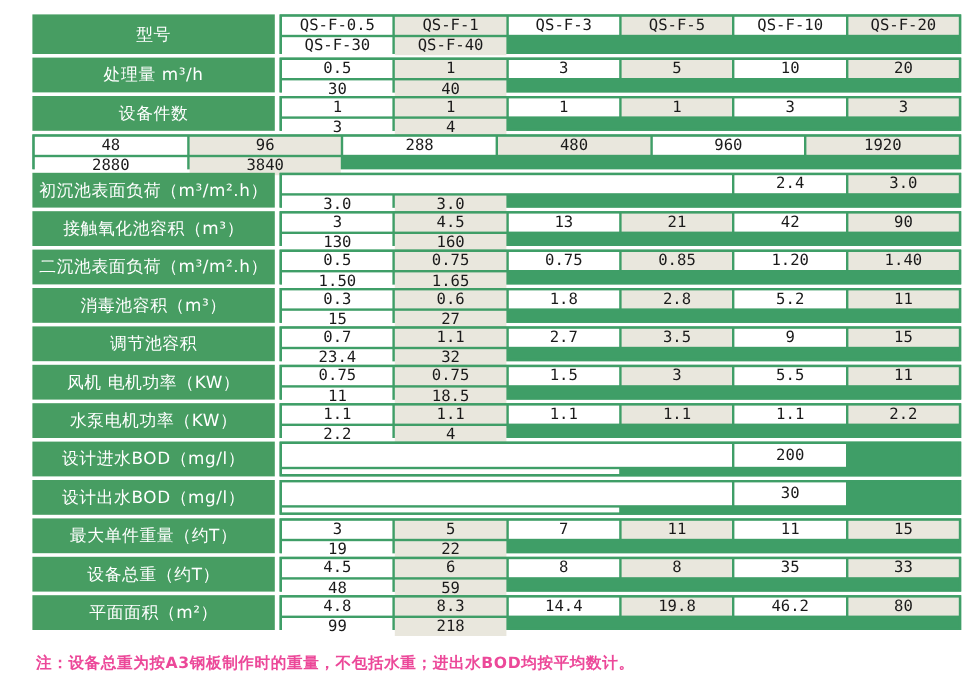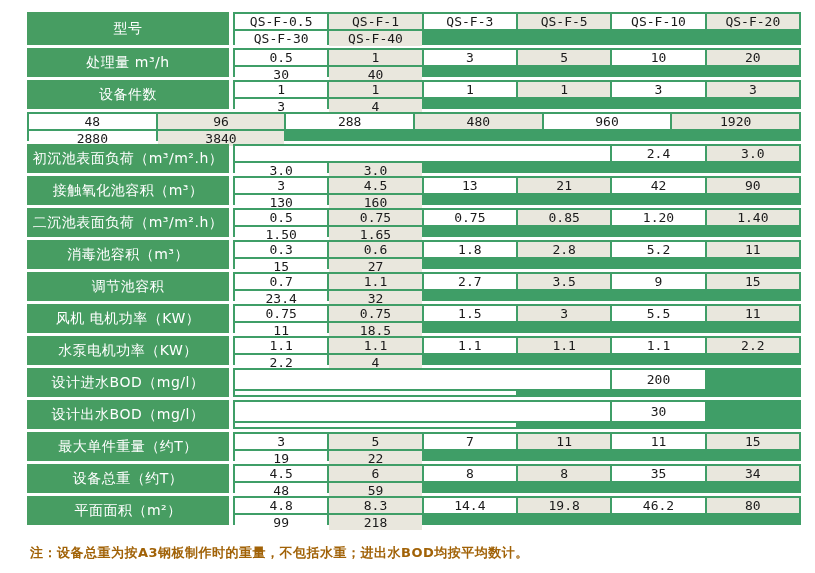--- a/index.html
+++ b/index.html
@@ -61,21 +61,21 @@
     font-family: "DejaVu Sans Mono", monospace;
     font-size: 13px;
     white-space: nowrap;
   }
   .cell.alt { background: var(--beige); }
   .note {
     position: absolute;
     left: 30px; top: 544px;
     font-size: 13px;
     font-weight: bold;
-    color: #a16207;
+    color: #ec4899;
     letter-spacing: 0.5px;
     white-space: nowrap;
   }
 </style>
 </head>
 <body>
 
 <div class="spec-table" id="spec-table">
   <div class="trow header-row">
     <div class="label-cell">型号</div>
@@ -247,21 +247,21 @@
       </div>
     </div>
     <div class="trow">
       <div class="label-cell">设备总重（约T）</div>
       <div class="cells">
         <div class="cell">4.5</div>
         <div class="cell alt">6</div>
         <div class="cell">8</div>
         <div class="cell alt">8</div>
         <div class="cell">35</div>
-        <div class="cell alt">34</div>
+        <div class="cell alt">33</div>
         <div class="cell">48</div>
         <div class="cell alt">59</div>
       </div>
     </div>
     <div class="trow">
       <div class="label-cell">平面面积（m²）</div>
       <div class="cells">
         <div class="cell">4.8</div>
         <div class="cell alt">8.3</div>
         <div class="cell">14.4</div>

